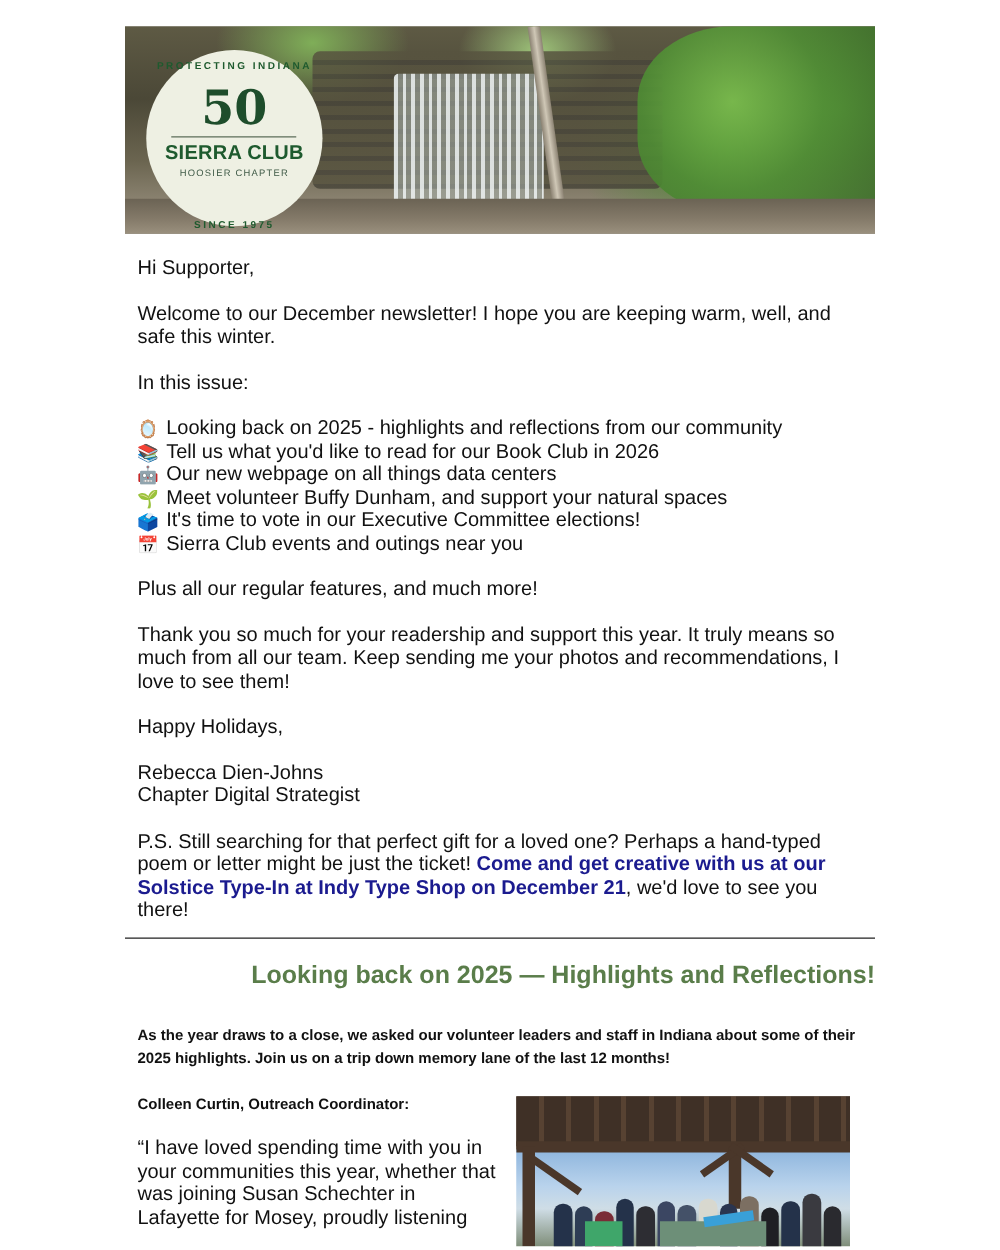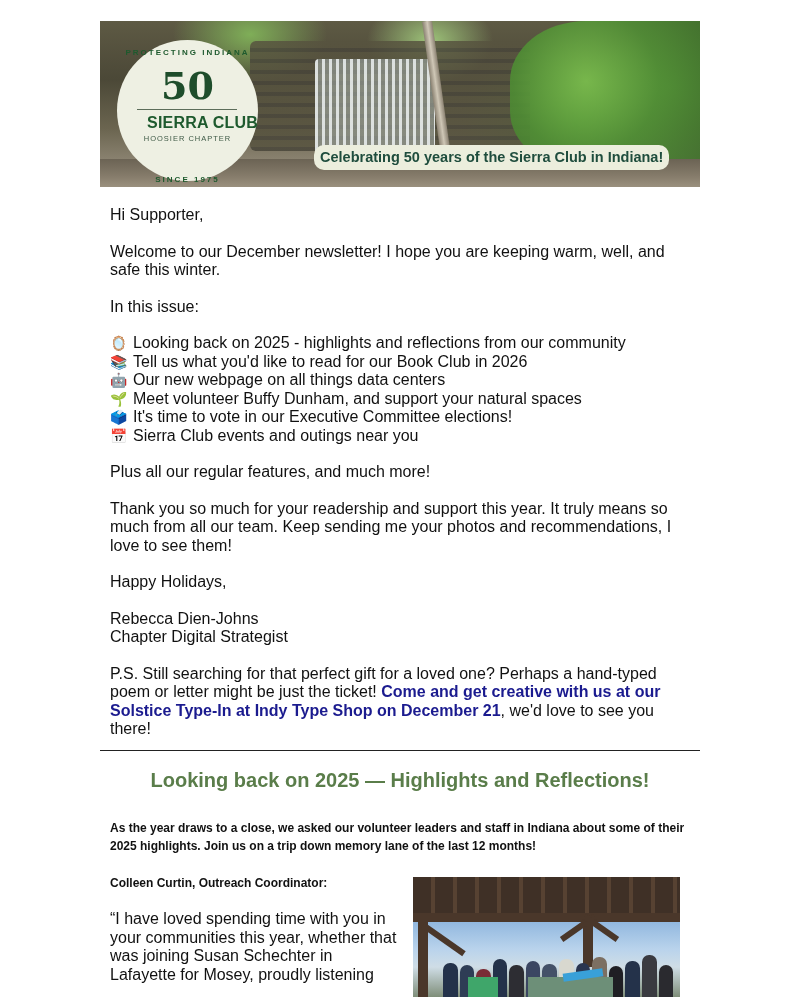--- a/index.html
+++ b/index.html
@@ -33,41 +33,41 @@
   .ground { position: absolute; left: 0; bottom: 0; width: 600px; height: 28px;
     background: linear-gradient(180deg, #6b6354 0%, #857b6a 60%, #9a907e 100%); }
 
   .logo-circle {
     position: absolute; left: 17px; top: 19px; width: 141px; height: 141px; border-radius: 50%;
     background: #eef0e3; text-align: center; color: #1e5a2e;
   }
   .logo-arc-top { position: absolute; left: 0; top: 8px; width: 141px; font-size: 8px; font-weight: bold; letter-spacing: 2px; color: #1e5a2e; }
   .logo-fifty { position: absolute; left: 0; top: 26px; width: 141px; font-family: "DejaVu Serif", serif; font-weight: bold; font-size: 38px; color: #1e4d2b; line-height: 40px; }
   .logo-rule { position: absolute; left: 20px; top: 69px; width: 100px; height: 1px; background: #5c6d5a; }
-  .logo-name { position: absolute; left: 0; top: 74px; width: 141px; font-weight: bold; font-size: 16px; color: #1e5a2e; letter-spacing: .2px; text-align: right; }
+  .logo-name { position: absolute; left: 0; top: 74px; width: 141px; font-weight: bold; font-size: 16px; color: #1e5a2e; letter-spacing: .2px; }
   .logo-chapter { position: absolute; left: 0; top: 94px; width: 141px; font-size: 7.5px; letter-spacing: 1px; color: #3f5a47; }
   .logo-since { position: absolute; left: 0; top: 135px; width: 141px; font-size: 8px; font-weight: bold; letter-spacing: 2px; color: #1e5a2e; }
 
   .celebrate-pill {
     position: absolute; left: 214px; top: 124px; height: 25px; padding: 0 6px;
     background: #eceedd; border-radius: 10px; color: #1f4d3d; font-weight: bold; font-size: 14.5px; line-height: 25px; white-space: nowrap;
   }
 
   
   .body { padding: 0 10px; font-size: 16px; line-height: 18.5px; color: #111; }
   .p { margin-top: 18px; }
   .p.first { margin-top: 19px; }
   .toc { margin-top: 18px; list-style: none; }
   .toc li { display: flex; align-items: center; height: 18.5px; }
   .toc .emoji { width: 23px; font-size: 14px; line-height: 18px; display: inline-block; }
   a.link { color: #1b1b8f; text-decoration: none; font-weight: bold; }
 
   .divider { margin-top: 11px; width: 600px; height: 1px; background: #222; }
 
-  .section-heading { margin-top: 17px; text-align: center; color: #5a7d4a; font-weight: bold; font-size: 20px; line-height: 24px; }
+  .section-heading { margin-top: 17px; text-align: right; color: #5a7d4a; font-weight: bold; font-size: 20px; line-height: 24px; }
 
   .intro-bold { margin-top: 27px; padding: 0 10px; font-weight: bold; font-size: 12px; line-height: 18.5px; }
 
   .feature { position: relative; margin-top: 18px; padding: 0 10px; height: 140px; }
   .feature-name { width: 260px; font-weight: bold; font-size: 12px; line-height: 18.5px; }
   .feature-quote { margin-top: 18px; width: 290px; font-size: 16px; line-height: 18.5px; }
 
   .feature-photo {
     position: absolute; left: 313px; top: 3px; width: 267px; height: 120px; overflow: hidden;
     background: linear-gradient(180deg, #4a3a2e 0%, #5b4535 35%, #8fb6de 36%, #b9d3ec 60%, #cfdde6 75%, #7f8e79 100%);
@@ -100,21 +100,20 @@
 
     <div class="logo-circle">
       <div class="logo-arc-top">PROTECTING INDIANA</div>
       <div class="logo-fifty">50</div>
       <div class="logo-rule"></div>
       <div class="logo-name">SIERRA CLUB</div>
       <div class="logo-chapter">HOOSIER CHAPTER</div>
       <div class="logo-since">SINCE 1975</div>
     </div>
 
-    <div class="celebrate-pill">Celebrating 50 years of the Sierra Club in Indiana!</div>
   </div>
 
   <div class="body">
     <p class="p first">Hi Supporter,</p>
     <p class="p">Welcome to our December newsletter! I hope you are keeping warm, well, and safe this winter.</p>
     <p class="p">In this issue:</p>
 
     <ul class="toc">
       <li>
         <span class="emoji">🪞</span>

